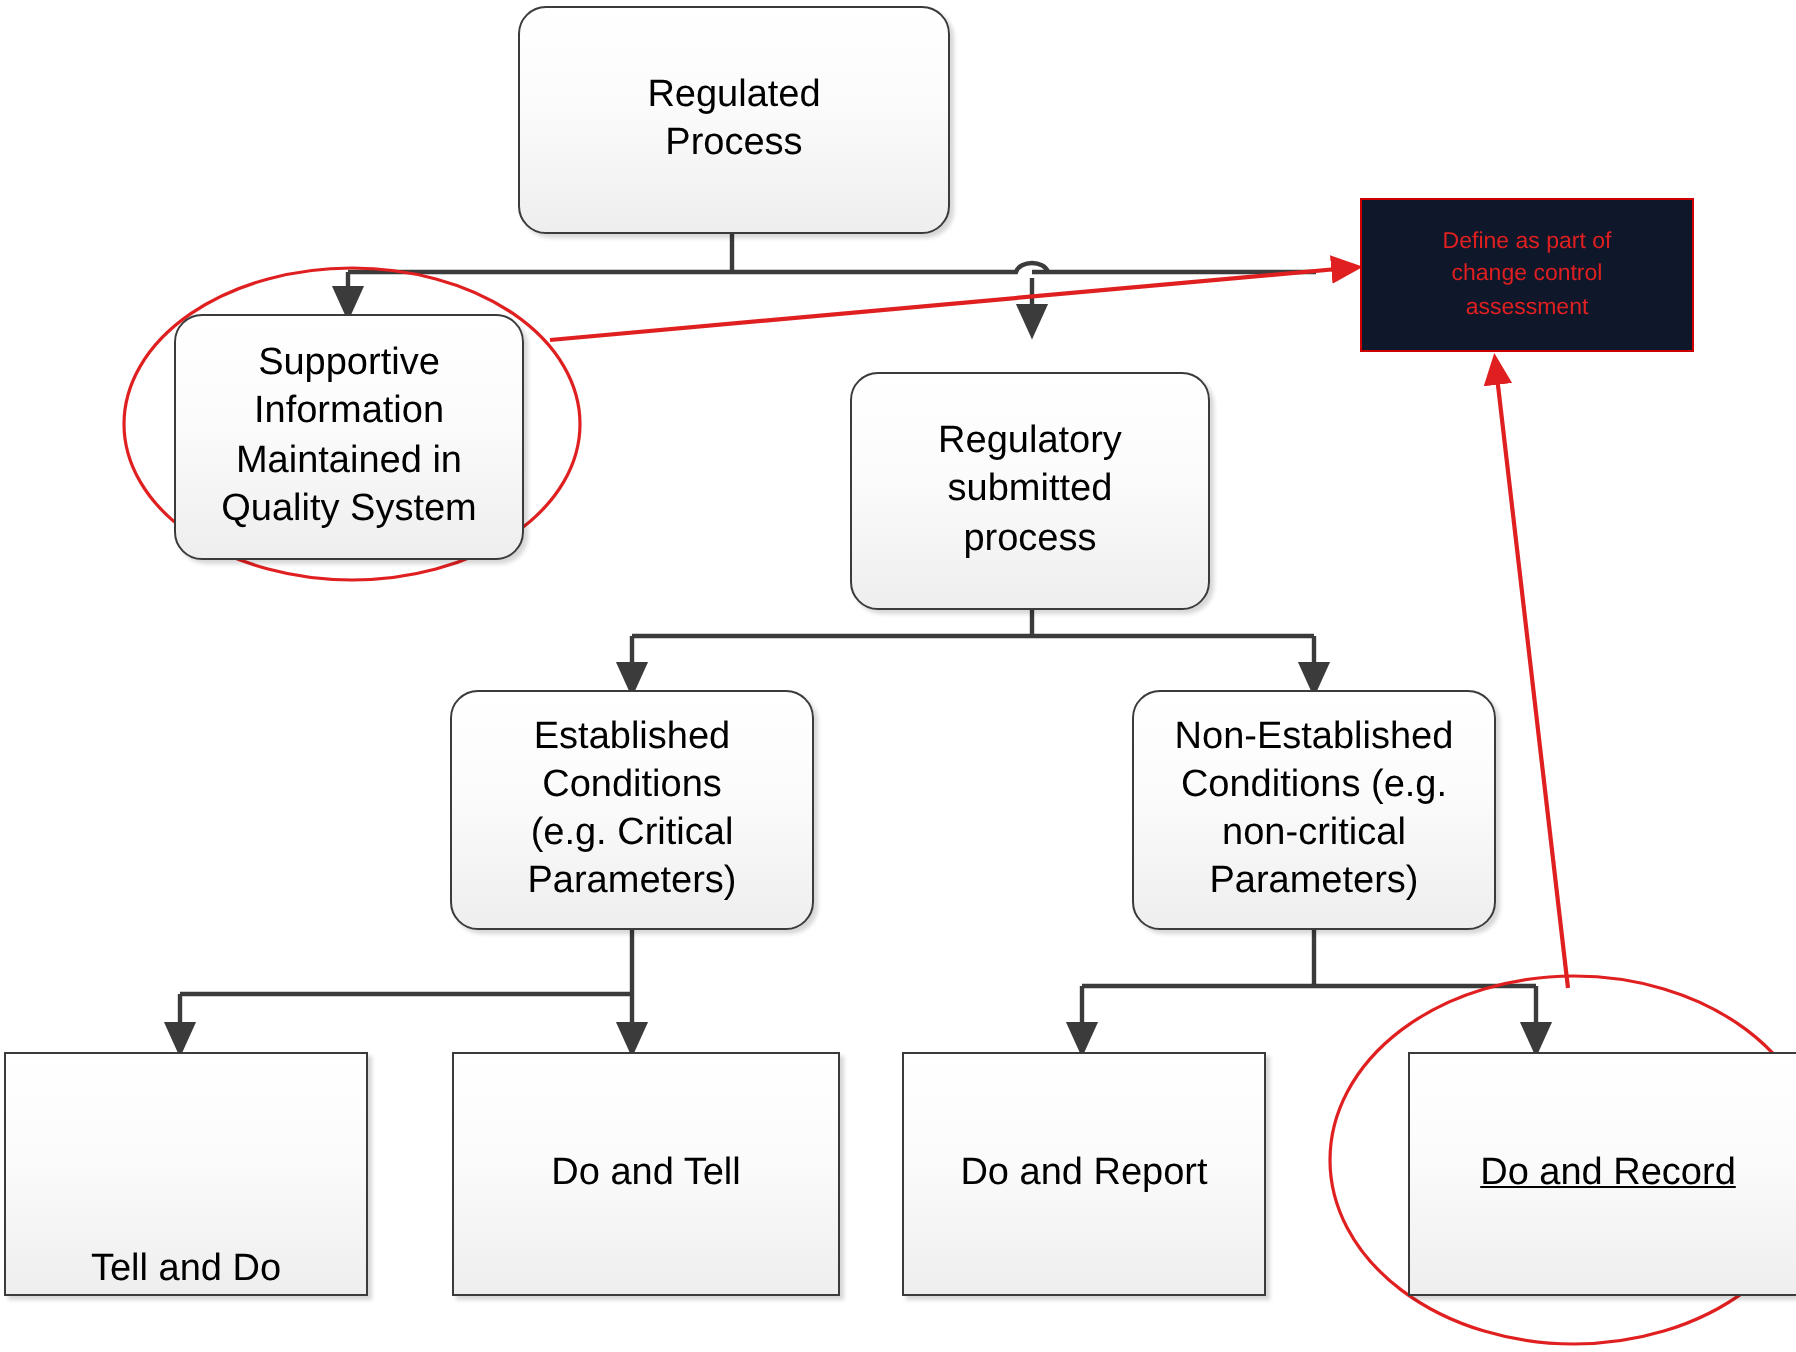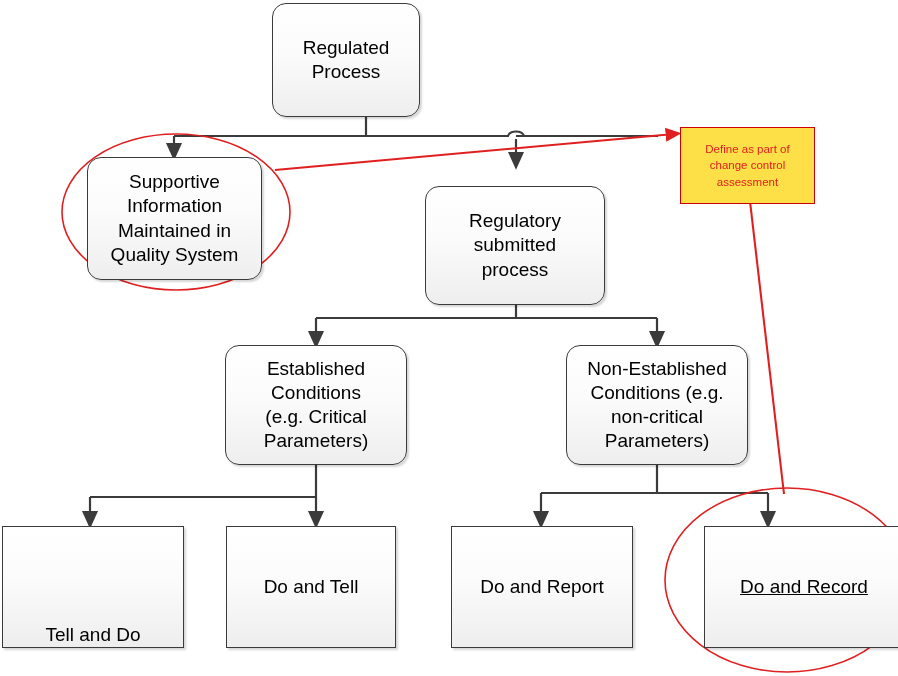--- a/index.html
+++ b/index.html
@@ -42,47 +42,46 @@
     border-radius: 14px;
   }
   .node.square {
     border-radius: 0px;
   }
   .node .label {
     display: block;
     padding: 0 6px;
     white-space: pre-line;
   }
-  .n-regulated        { left: 272px; top: 3px;   width: 148px; height: 114px; font-size: 19px; }
+  .n-regulated        { left: 259px; top: 3px;   width: 216px; height: 114px; font-size: 19px; }
   .n-supportive       { left: 87px;  top: 157px; width: 175px; height: 123px; font-size: 19px; }
   .n-regulatory       { left: 425px; top: 166px; width: 180px; height: 119px; font-size: 19px; margin-top: 20px; }
   .n-established      { left: 225px; top: 345px; width: 182px; height: 120px; font-size: 19px; }
   .n-nonestablished   { left: 566px; top: 345px; width: 182px; height: 120px; font-size: 19px; }
   .n-tellanddo        { left: 2px;   top: 526px; width: 182px; height: 122px; font-size: 19px; align-items: flex-end; }
-  .n-doandtell        { left: 226px; top: 526px; width: 170px; height: 122px; font-size: 19px; }
+  .n-doandtell        { left: 226px; top: 526px; width: 194px; height: 122px; font-size: 19px; }
   .n-doandreport      { left: 451px; top: 526px; width: 182px; height: 122px; font-size: 19px; }
   .n-doandrecord      { left: 704px; top: 526px; width: 200px; height: 122px; font-size: 19px; text-decoration: underline; }
 
   .annotation {
     position: absolute;
     box-sizing: border-box;
     display: flex;
     align-items: center;
     justify-content: center;
     text-align: center;
     left: 680px;
     top: 99px;
-    width: 135px;
+    width: 167px;
     height: 77px;
     border: 1px solid #cc0000;
-    background: #fde047;
+    background: #0f172a;
     color: #e02020;
     font-size: 11.5px;
     line-height: 1.42;
-    margin-top: 28px;
   }
   .annotation .label {
     display: block;
     white-space: pre-line;
     padding: 0 7px;
   }
 </style>
 </head>
 <body>
 

